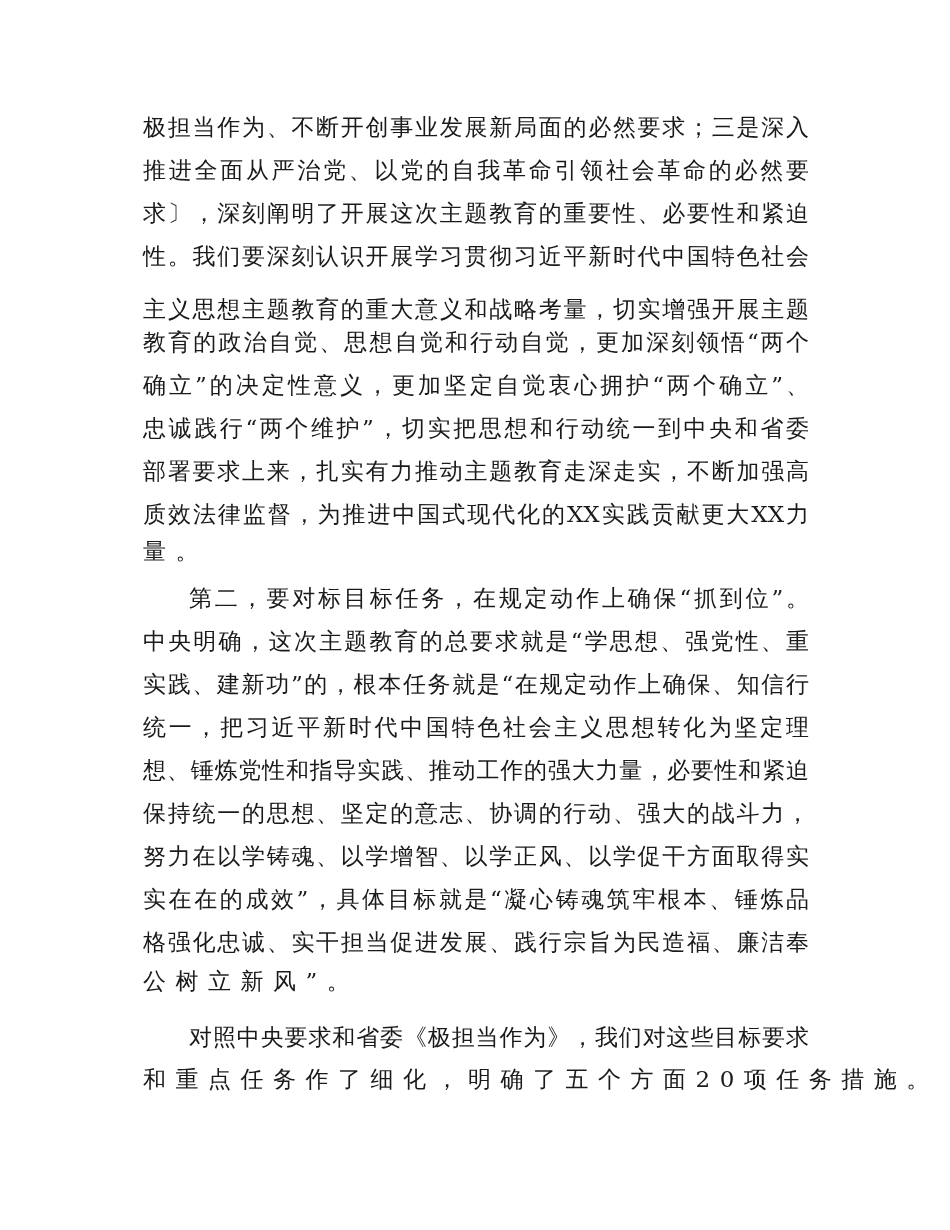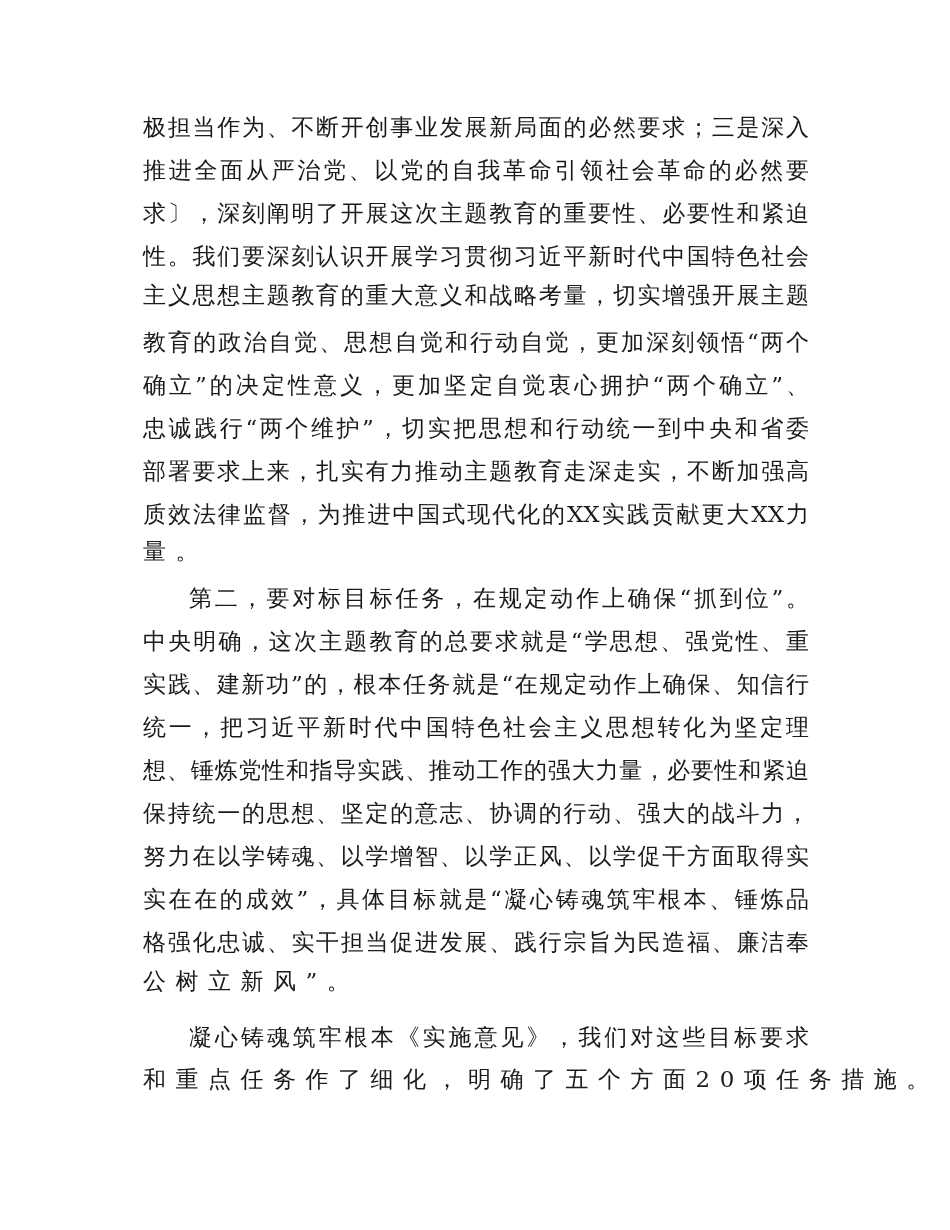--- a/index.html
+++ b/index.html
@@ -47,21 +47,21 @@
 </head>
 <body>
 
 <div class="page">
 
   <div>
     <div class="line" style="top:106px">极担当作为、不断开创事业发展新局面的必然要求；三是深入</div>
     <div class="line" style="top:149px">推进全面从严治党、以党的自我革命引领社会革命的必然要</div>
     <div class="line" style="top:192px">求〕，深刻阐明了开展这次主题教育的重要性、必要性和紧迫</div>
     <div class="line" style="top:235px">性。我们要深刻认识开展学习贯彻习近平新时代中国特色社会</div>
-    <div class="line" style="top:274px">主义思想主题教育的重大意义和战略考量，切实增强开展主题</div>
+    <div class="line" style="top:288px">主义思想主题教育的重大意义和战略考量，切实增强开展主题</div>
     <div class="line" style="top:321px">教育的政治自觉、思想自觉和行动自觉，更加深刻领悟“两个</div>
     <div class="line" style="top:364px">确立”的决定性意义，更加坚定自觉衷心拥护“两个确立”、</div>
     <div class="line" style="top:407px">忠诚践行“两个维护”，切实把思想和行动统一到中央和省委</div>
     <div class="line" style="top:450px">部署要求上来，扎实有力推动主题教育走深走实，不断加强高</div>
     <div class="line" style="top:493px">质效法律监督，为推进中国式现代化的XX实践贡献更大XX力</div>
     <div class="line last" style="top:530px">量。</div>
   </div>
 
   <div>
     <div class="line indent" style="top:577px">第二，要对标目标任务，在规定动作上确保“抓到位”。</div>
@@ -70,17 +70,17 @@
     <div class="line" style="top:706px">统一，把习近平新时代中国特色社会主义思想转化为坚定理</div>
     <div class="line" style="top:749px">想、锤炼党性和指导实践、推动工作的强大力量，必要性和紧迫</div>
     <div class="line" style="top:792px">保持统一的思想、坚定的意志、协调的行动、强大的战斗力，</div>
     <div class="line" style="top:835px">努力在以学铸魂、以学增智、以学正风、以学促干方面取得实</div>
     <div class="line" style="top:878px">实在在的成效”，具体目标就是“凝心铸魂筑牢根本、锤炼品</div>
     <div class="line" style="top:921px">格强化忠诚、实干担当促进发展、践行宗旨为民造福、廉洁奉</div>
     <div class="line last" style="top:960px">公树立新风”。</div>
   </div>
 
   <div>
-    <div class="line indent" style="top:1016px">凝心铸魂筑牢根本《实施意见》，我们对这些目标要求</div>
+    <div class="line indent" style="top:1016px">对照中央要求和省委《极担当作为》，我们对这些目标要求</div>
     <div class="line last" style="top:1058px">和重点任务作了细化，明确了五个方面20项任务措施。</div>
   </div>
 
 </div>
 
 </body></html>

